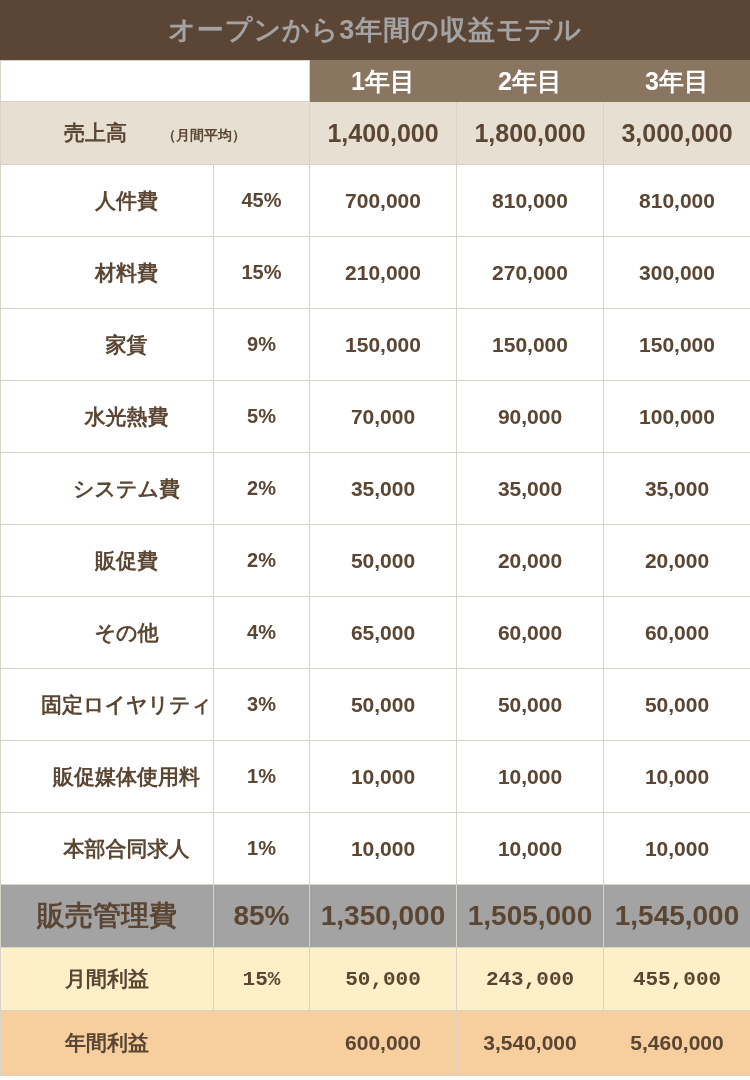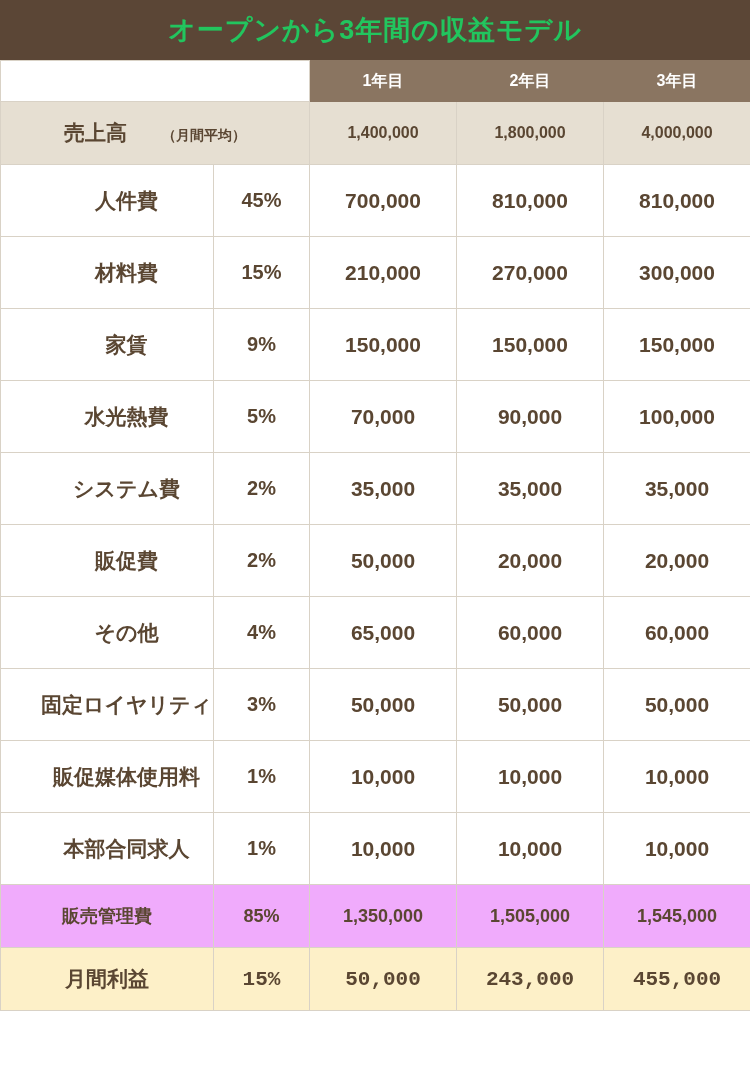--- a/index.html
+++ b/index.html
@@ -18,21 +18,21 @@
     width: 750px;
     height: 1080px;
     box-sizing: border-box;
     display: flex;
     flex-direction: column;
     background: #ffffff;
   }
   .title-bar {
     height: 60px;
     background: #5b4636;
-    color: #22c55e;
+    color: #a3a3a3;
     display: flex;
     align-items: center;
     justify-content: center;
     font-size: 27px;
     font-weight: bold;
     letter-spacing: 1px;
   }
   table.model {
     border-collapse: collapse;
     width: 750px;
@@ -50,33 +50,33 @@
     vertical-align: middle;
     font-weight: bold;
     color: #5a4632;
     padding: 0;
   }
   
   tr.head-row th {
     height: 40px;
     background: #8a7561;
     color: #ffffff;
-    font-size: 16px;
+    font-size: 25px;
     border-color: #8a7561;
     margin-left: 21px;
   }
   tr.head-row th.blank {
     background: #ffffff;
     border: 1px solid #d9d2c6;
   }
   
   tr.sales-row td {
     height: 62px;
     background: #e6dfd2;
-    font-size: 16px;
+    font-size: 25px;
   }
   tr.sales-row td.label {
     font-size: 21px;
   }
   tr.sales-row td.label .sub {
     font-size: 14px;
     font-weight: bold;
     padding-left: 35px;
   }
   
@@ -84,22 +84,22 @@
     height: 71px;
     background: #ffffff;
     font-size: 21px;
   }
   tr.item-row td.label { font-size: 21px; padding-left: 39px; }
   tr.item-row td.pct { font-size: 20px; text-align: center; }
 
   
   tr.subtotal-row td {
     height: 62px;
-    background: #f0abfc;
-    font-size: 18px;
+    background: #a3a3a3;
+    font-size: 28px;
   }
   
   tr.profit-month-row td {
     height: 62px;
     background: #fdf0c8;
     font-size: 21px;
     font-family: Liberation Mono, monospace;
   }
   
   tr.profit-year-row td {
@@ -131,21 +131,21 @@
         <th>2年目</th>
         <th>3年目</th>
       </tr>
     </thead>
     <tbody>
 
       <tr class="sales-row">
         <td class="label" colspan="2"><span class="nowrap"><span>売上高</span><span class="sub">（月間平均）</span></span></td>
         <td>1,400,000</td>
         <td>1,800,000</td>
-        <td>4,000,000</td>
+        <td>3,000,000</td>
       </tr>
 
       <tr class="item-row">
         <td class="label">人件費</td>
         <td class="pct">45%</td>
         <td>700,000</td>
         <td>810,000</td>
         <td>810,000</td>
       </tr>
 
@@ -230,16 +230,23 @@
       </tr>
 
       <tr class="profit-month-row">
         <td class="label">月間利益</td>
         <td class="pct">15%</td>
         <td>50,000</td>
         <td>243,000</td>
         <td>455,000</td>
       </tr>
 
+      <tr class="profit-year-row">
+        <td class="label">年間利益</td>
+        <td class="pct"></td>
+        <td>600,000</td>
+        <td>3,540,000</td>
+        <td>5,460,000</td>
+      </tr>
 
     </tbody>
   </table>
 </div>
 
 </body></html>

